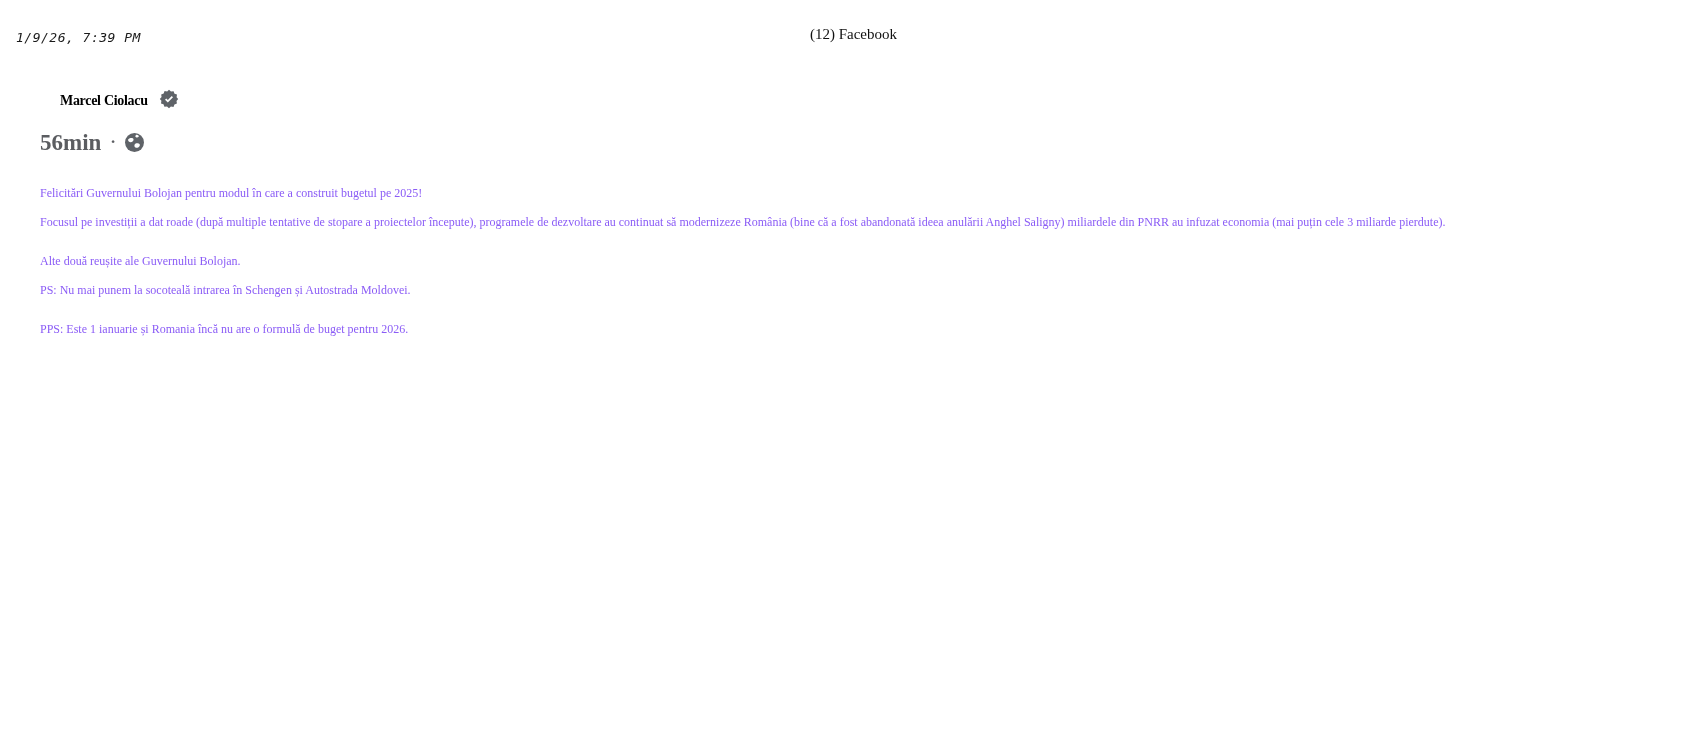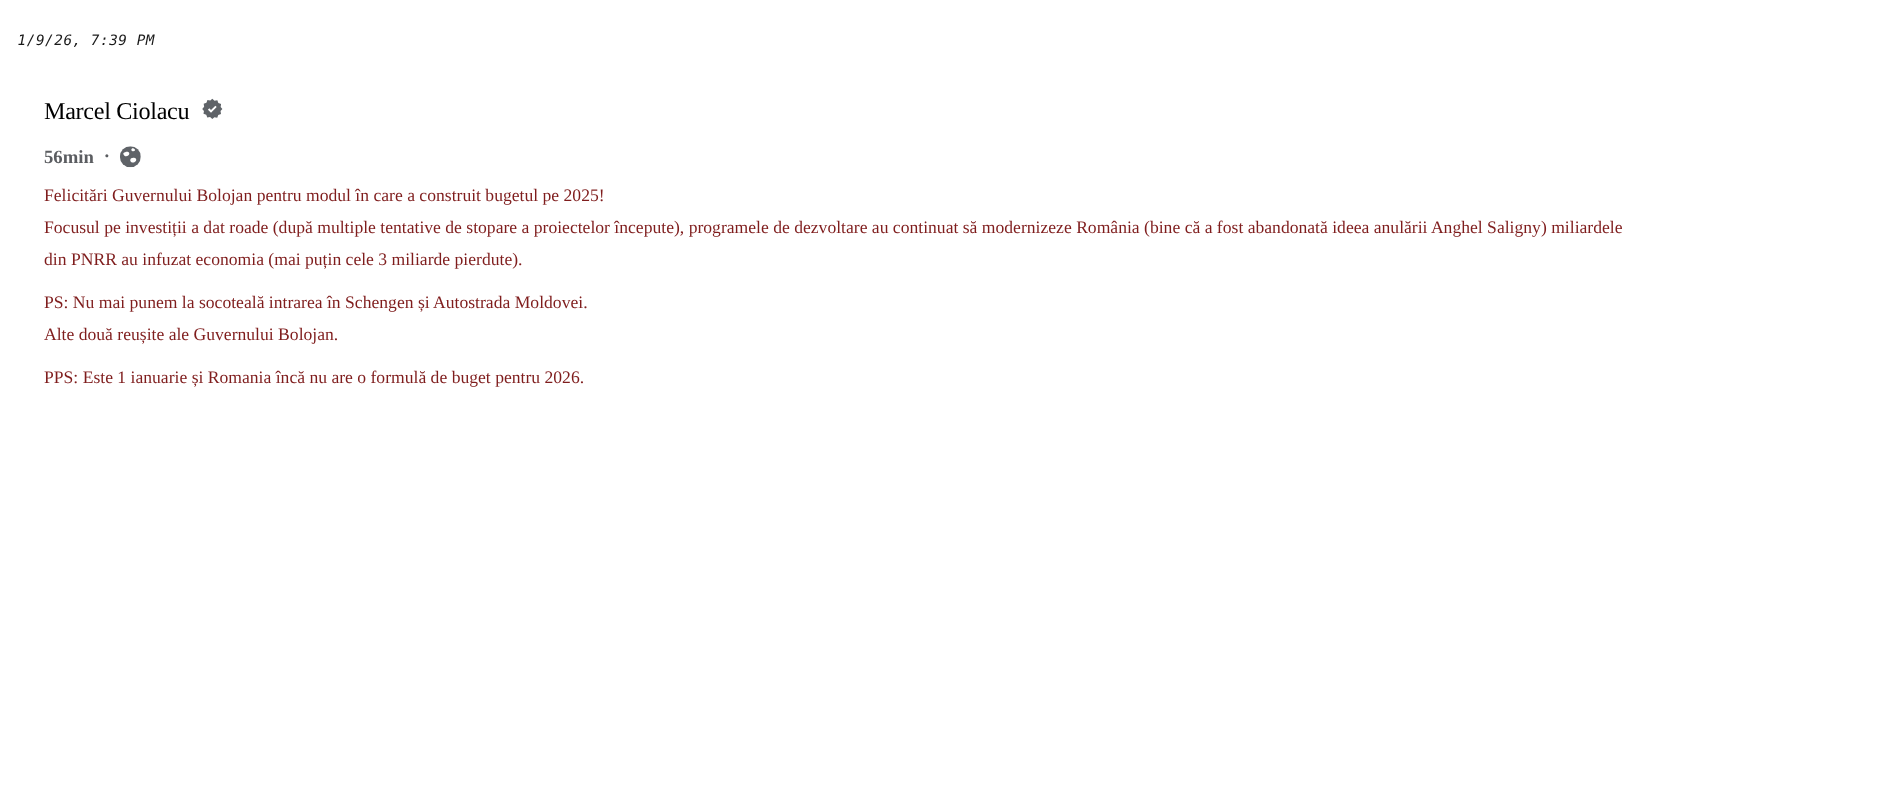--- a/index.html
+++ b/index.html
@@ -47,25 +47,26 @@
     margin: 42px 0 0 40px;
     width: 1437px;
   }
   .post-header {
     display: flex;
     align-items: center;
     gap: 11px;
   }
   .author {
     font-family: "Liberation Serif", serif;
-    font-weight: normal;
-    font-size: 22px;
+    font-weight: bold;
+    font-size: 14px;
     letter-spacing: -0.3px;
     color: #000000;
     line-height: 26px;
+    margin-left: 20px;
   }
   .badge {
     display: inline-flex;
     align-items: center;
     margin-top: -4px;
   }
   .badge svg {
     width: 20px;
     height: 20px;
     fill: #5f6368;
@@ -74,57 +75,58 @@
   .post-meta {
     margin-top: 18px;
     display: flex;
     align-items: center;
     gap: 9px;
     color: #5b5d61;
   }
   .time {
     font-family: "Liberation Serif", serif;
     font-weight: bold;
-    font-size: 17px;
+    font-size: 23px;
     color: #5b5d61;
     line-height: 19px;
   }
   .dot {
     font-weight: bold;
     font-size: 17px;
     color: #5b5d61;
   }
   .globe {
     display: inline-flex;
     align-items: center;
   }
   .globe svg {
     width: 19px;
     height: 19px;
   }
 
   .post-body {
-    margin-top: 12px;
+    margin-top: 27px;
     font-family: "Liberation Serif", serif;
-    font-size: 16px;
+    font-size: 12px;
     line-height: 29px;
-    color: #7f1d1d;
+    color: #8b5cf6;
   }
   .post-body p {
     margin: 0 0 10px 0;
   }
   .post-body .line {
     display: block;
   }
 </style>
 </head>
 <body>
 
 <header class="print-header">
   <span class="print-date">1/9/26, 7:39 PM</span>
+  <span class="print-title">(12) Facebook</span>
 </header>
 
 <main class="post">
 
   <div class="post-header">
     <span class="author">Marcel Ciolacu</span>
     <span class="badge">
       <svg viewBox="0 0 24 24" aria-hidden="true">
         <path d="M12 1l2.4 2.1 3.1-.5 1.1 3 3 1.1-.5 3.1L23 12l-2 2.4.5 3.1-3 1.1-1.1 3-3.1-.5L12 23l-2.4-2.1-3.1.5-1.1-3-3-1.1.5-3.1L1 12l2.1-2.4-.5-3.1 3-1.1 1.1-3 3.1.5L12 1z"></path>
         <path d="M10.6 16.2l-3.4-3.4 1.5-1.5 1.9 1.9 4.7-4.7 1.5 1.5-6.2 6.2z" fill="#ffffff"></path>
@@ -144,21 +146,21 @@
       </svg>
     </span>
   </div>
 
   <div class="post-body">
     <p>
       <span class="line">Felicitări Guvernului Bolojan pentru modul în care a construit bugetul pe 2025!</span>
       <span class="line">Focusul pe investiții a dat roade (după multiple tentative de stopare a proiectelor începute), programele de dezvoltare au continuat să modernizeze România (bine că a fost abandonată ideea anulării Anghel Saligny) miliardele din PNRR au infuzat economia (mai puțin cele 3 miliarde pierdute).</span>
     </p>
     <p>
+      <span class="line">Alte două reușite ale Guvernului Bolojan.</span>
       <span class="line">PS: Nu mai punem la socoteală intrarea în Schengen și Autostrada Moldovei.</span>
-      <span class="line">Alte două reușite ale Guvernului Bolojan.</span>
     </p>
     <p>
       <span class="line">PPS: Este 1 ianuarie și Romania încă nu are o formulă de buget pentru 2026.</span>
     </p>
   </div>
 
 </main>
 
 </body></html>

